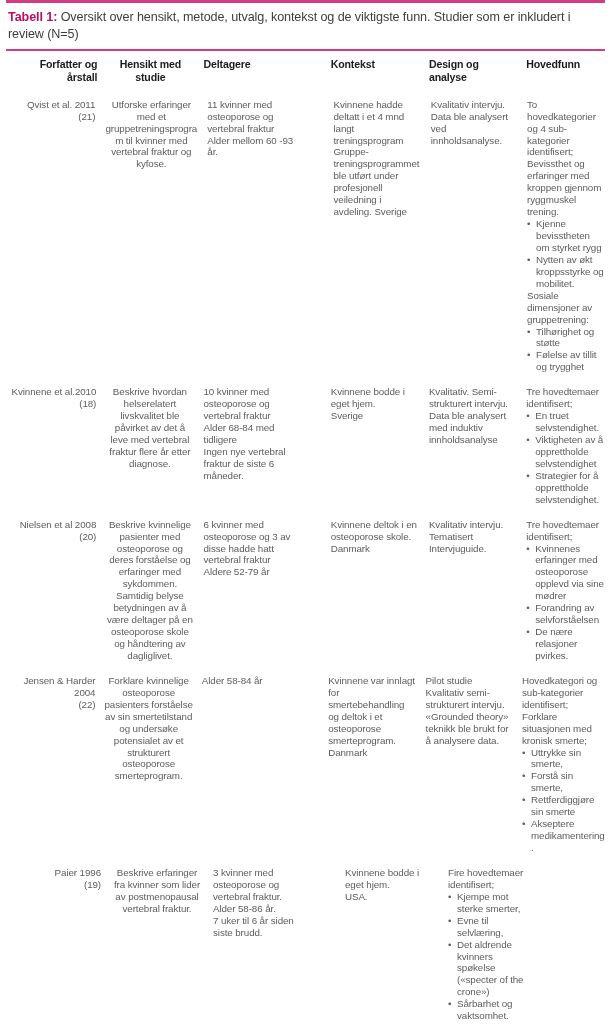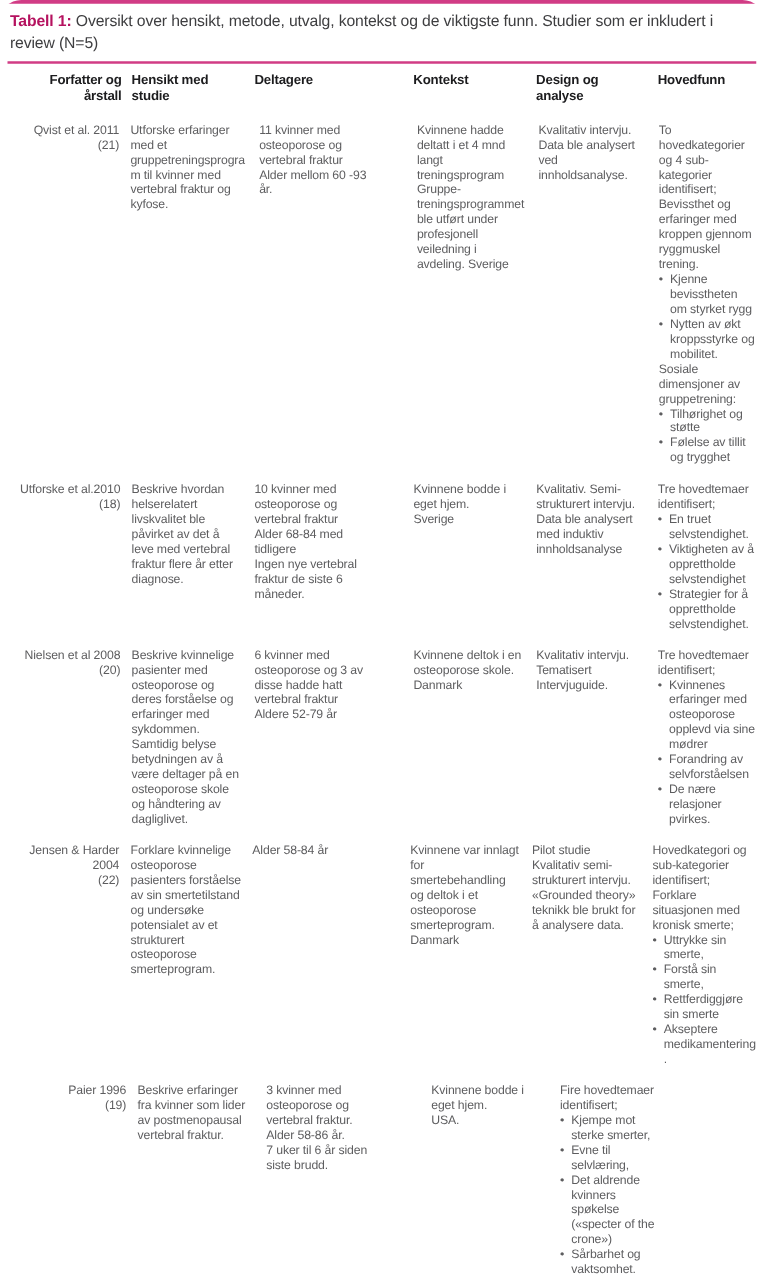--- a/index.html
+++ b/index.html
@@ -1,20 +1,20 @@
 <!DOCTYPE html>
 <html lang="nb"><head>
 <meta charset="utf-8">
 <style>
   * { margin:0; padding:0; box-sizing:border-box; }
   html,body { background:#ffffff; }
   .page {
     width:611px; height:1024px; margin:0 auto; background:#fff;
     font-family:"Liberation Sans", sans-serif; position:relative;
-    overflow:hidden; padding:0 6px;border-radius:17px;
+    overflow:hidden; padding:0 6px;
   }
   .rule { height:3px; width:100%; }
   .rule.thin { height:2px; }
   .caption {
     font-size:12.6px; line-height:1.32; color:#3e3e40;
     padding:6px 2px 7px 2px; letter-spacing:-0.1px;
   }
   .caption .tlabel { font-weight:bold; }
   .grid-table { width:100%; padding-top:7px; }
   .trow { display:flex; align-items:flex-start; }
@@ -23,21 +23,21 @@
   .tcell {
     font-size:9.8px; line-height:1.22; color:#5d5d5f;
     padding:0 7px 0 2px; letter-spacing:-0.1px;
     overflow-wrap:break-word; hyphens:auto;
   }
   .hcell {
     font-size:10.6px; font-weight:bold; color:#1c1c1e;
     line-height:1.25; padding:0 6px 0 2px; letter-spacing:-0.15px;
   }
   .col-0 { width:102px;text-align:right; }
-  .col-1 { width:103px; }
+  .col-1 { width:103px;text-align:center; }
   .col-2 { width:104px; }
   .col-3 { width:103px;margin-left:28px; }
   .col-4 { width:102px; }
   .col-5 { width:85px; padding-right:0; }
   .seg.para + .seg.para { margin-top:0; }
   .seg.bullet { position:relative; padding-left:9px; }
   .seg.bullet .marker { position:absolute; left:0; top:0; }
 </style>
 </head>
 <body>
@@ -84,21 +84,21 @@
             <div class="seg para">Bevissthet og erfaringer med kroppen gjennom ryggmuskel trening.</div>
             <div class="seg bullet"><span class="marker">•</span>Kjenne bevisstheten om styrket rygg</div>
             <div class="seg bullet"><span class="marker">•</span>Nytten av økt kroppsstyrke og mobilitet.</div>
             <div class="seg para">Sosiale dimensjoner av gruppetrening:</div>
             <div class="seg bullet"><span class="marker">•</span>Tilhørighet og støtte</div>
             <div class="seg bullet"><span class="marker">•</span>Følelse av tillit og trygghet</div>
           </div>
         </div>
         <div class="trow">
           <div class="tcell col-0">
-            <div class="seg para">Utforske et al.2010</div>
+            <div class="seg para">Kvinnene et al.2010</div>
             <div class="seg para">(18)</div>
           </div>
           <div class="tcell col-1">
             <div class="seg para">Beskrive hvordan helserelatert livskvalitet ble påvirket av det å leve med vertebral fraktur flere år etter diagnose.</div>
           </div>
           <div class="tcell col-2">
             <div class="seg para">10 kvinner med osteoporose og vertebral fraktur</div>
             <div class="seg para">Alder 68-84 med tidligere</div>
             <div class="seg para">Ingen nye vertebral fraktur de siste 6 måneder.</div>
           </div>

